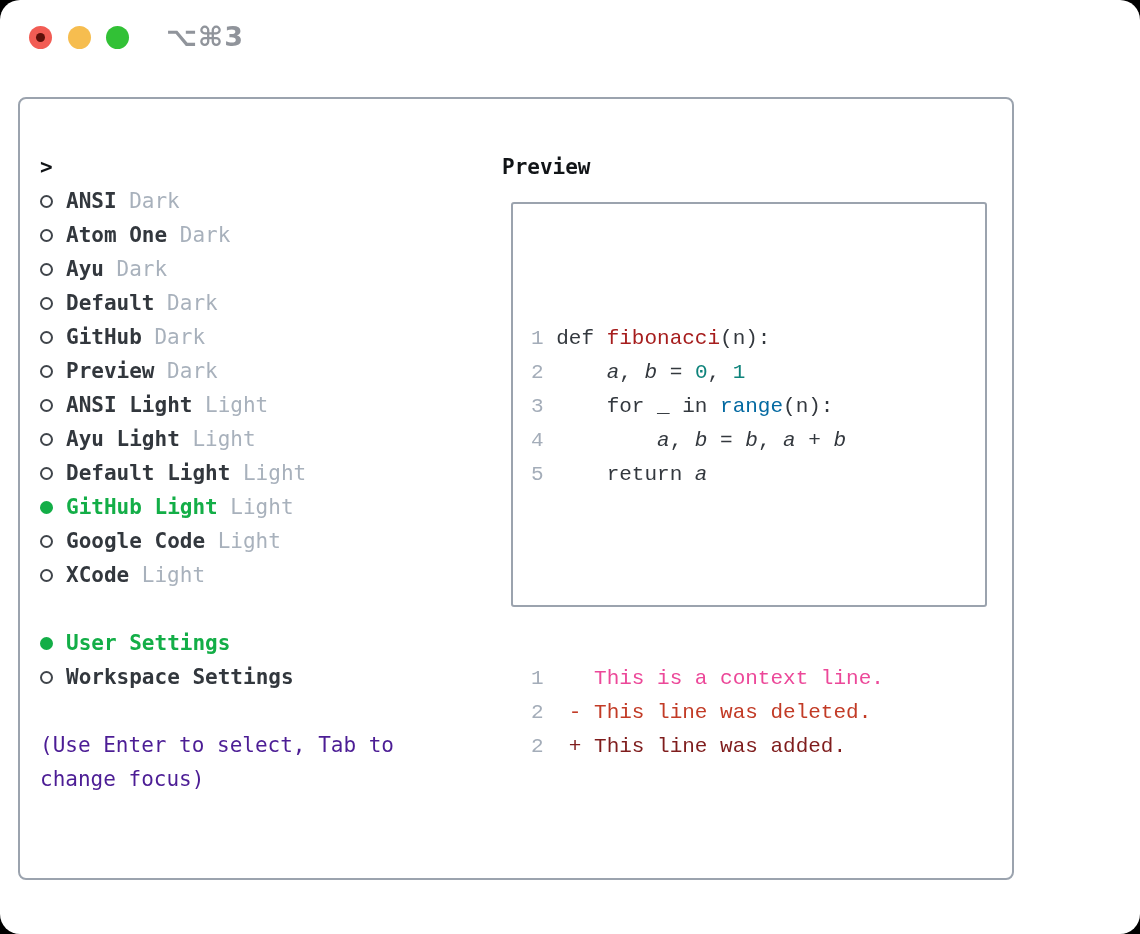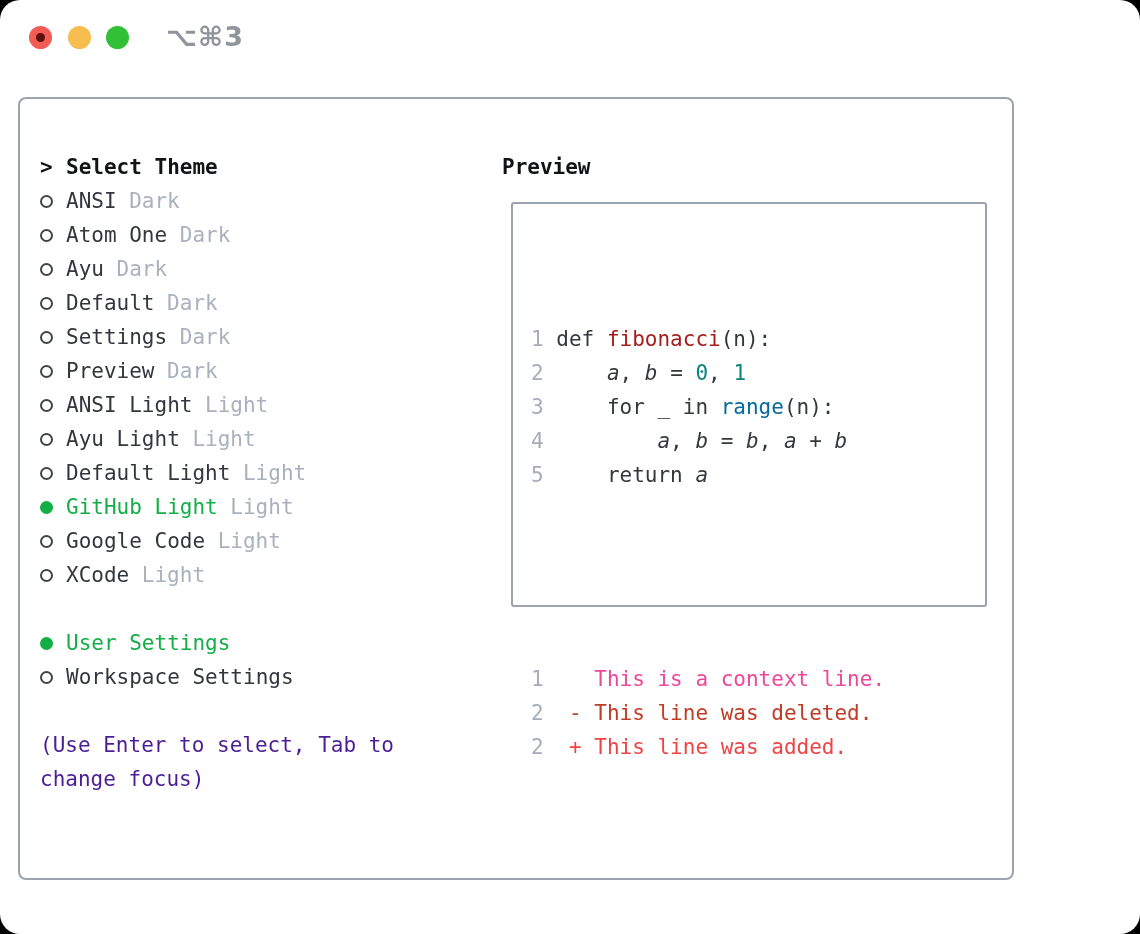--- a/index.html
+++ b/index.html
@@ -85,21 +85,21 @@
     width: 13px; height: 13px;
     border-radius: 50%;
     border: 2px solid #40454b;
     display: inline-block;
   }
   .radio.on {
     border-color: #13ae47;
     background: #13ae47;
   }
   .hdr-text { color: #111417; font-weight: bold; }
-  .tname  { color: #32373d; }
+  .tname  { color: #32373d; font-weight: bold; }
   .tname.sel { color: #13ae47; }
   .tsuffix { color: #a8b1bc; margin-left: 12.6px; }
   .hint-row { color: #4c1d95; text-align: right; }
   .spacer { height: 34px; }
   
   .preview-hdr {
     position: absolute;
     left: 482px; top: 51px;
     height: 34px; line-height: 34px;
     font-size: 21px;
@@ -114,58 +114,58 @@
     border: 2px solid #9ba3ae;
     border-radius: 3px;
     background: #ffffff;
   }
   .code-area {
     position: absolute;
     left: 18px; top: 50px;
     font-size: 21px;
     line-height: 34px;
     white-space: pre;
+    font-family: Liberation Mono, monospace;
   }
   .cline { height: 34px; }
   .lnum     { color: #a4adb9; }
   .t-plain    { color: #33383e; }
   .t-function { color: #a61d1d; }
   .t-builtin  { color: #0369a1; }
   .t-number   { color: #0e837b; }
   .t-variable { color: #33383e; font-style: italic; }
   .d-context { color: #ec4899; }
   .d-deleted { color: #c23b26; margin-top: 33px; }
-  .d-added   { color: #ef4444; }
+  .d-added   { color: #7f1d1d; }
 </style>
 </head>
 <body>
 
 <div class="window">
 
   <div class="titlebar">
     <div class="traffic red"></div>
     <div class="traffic yellow"></div>
     <div class="traffic green"></div>
     <div class="win-title">⌥⌘3</div>
   </div>
 
   <div class="panel">
 
     <div class="list">
       <div class="row">
         <span class="marker"><span class="hdr-marker">&gt;</span></span>
-        <span class="hdr-text">Select Theme</span>
       </div>
 
       <div id="theme-rows">
           <div class="row"><span class="marker"><span class="radio"></span></span><span class="tname">ANSI</span><span class="tsuffix">Dark</span></div>
           <div class="row"><span class="marker"><span class="radio"></span></span><span class="tname">Atom One</span><span class="tsuffix">Dark</span></div>
           <div class="row"><span class="marker"><span class="radio"></span></span><span class="tname">Ayu</span><span class="tsuffix">Dark</span></div>
           <div class="row"><span class="marker"><span class="radio"></span></span><span class="tname">Default</span><span class="tsuffix">Dark</span></div>
-          <div class="row"><span class="marker"><span class="radio"></span></span><span class="tname">Settings</span><span class="tsuffix">Dark</span></div>
+          <div class="row"><span class="marker"><span class="radio"></span></span><span class="tname">GitHub</span><span class="tsuffix">Dark</span></div>
           <div class="row"><span class="marker"><span class="radio"></span></span><span class="tname">Preview</span><span class="tsuffix">Dark</span></div>
           <div class="row"><span class="marker"><span class="radio"></span></span><span class="tname">ANSI Light</span><span class="tsuffix">Light</span></div>
           <div class="row"><span class="marker"><span class="radio"></span></span><span class="tname">Ayu Light</span><span class="tsuffix">Light</span></div>
           <div class="row"><span class="marker"><span class="radio"></span></span><span class="tname">Default Light</span><span class="tsuffix">Light</span></div>
           <div class="row"><span class="marker"><span class="radio on"></span></span><span class="tname sel">GitHub Light</span><span class="tsuffix">Light</span></div>
           <div class="row"><span class="marker"><span class="radio"></span></span><span class="tname">Google Code</span><span class="tsuffix">Light</span></div>
           <div class="row"><span class="marker"><span class="radio"></span></span><span class="tname">XCode</span><span class="tsuffix">Light</span></div>
         </div>
       <div class="spacer"></div>
 

